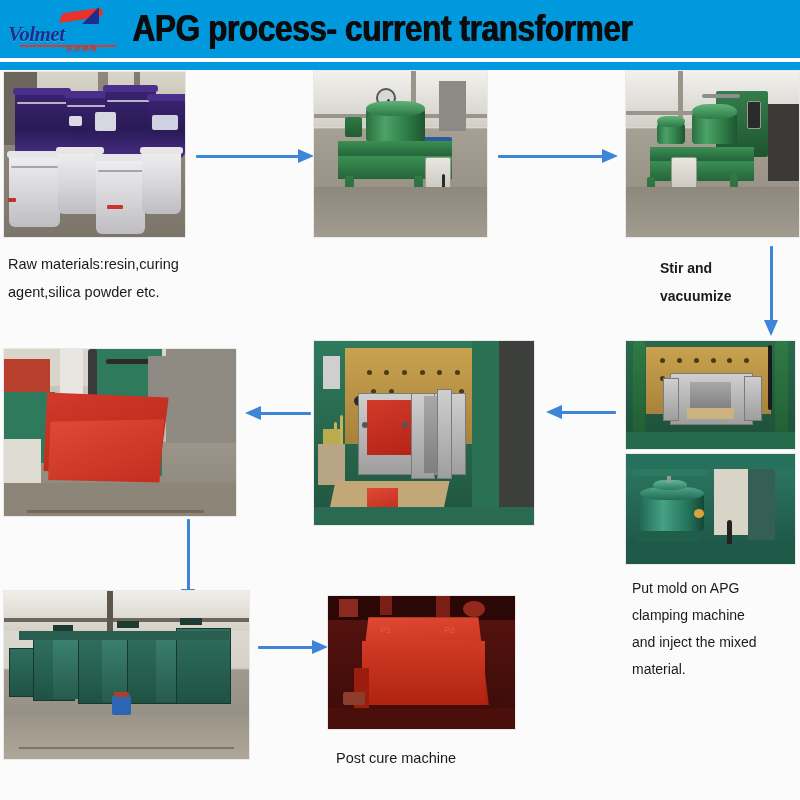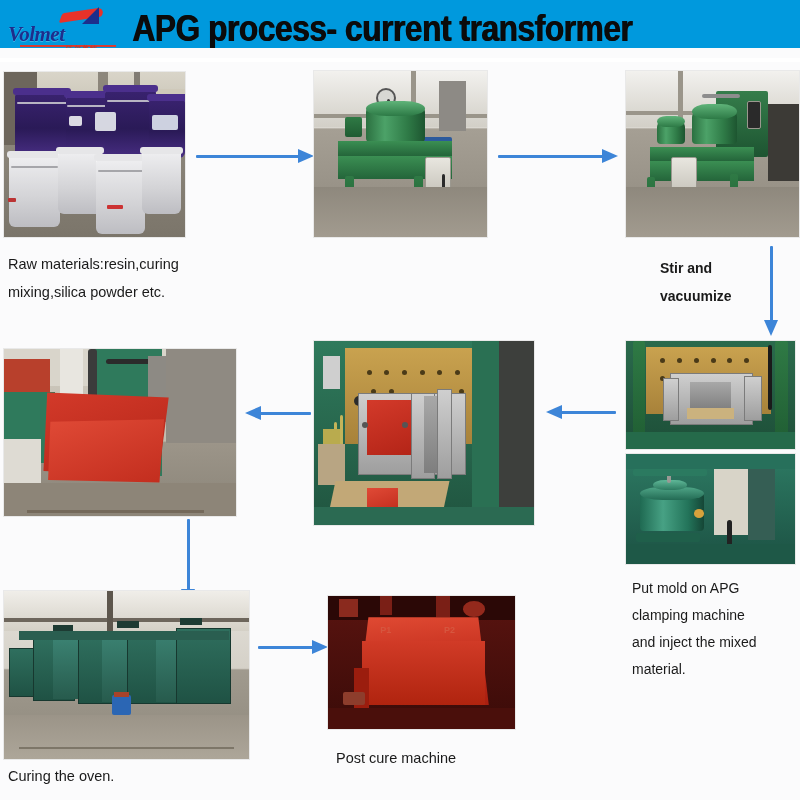--- a/index.html
+++ b/index.html
@@ -8,21 +8,21 @@
     width:800px;height:800px;
     background:#ffffff;
     font-family:"Liberation Sans","DejaVu Sans",sans-serif;
     overflow:hidden;
     position:relative;
   }
   #root{position:relative;width:800px;height:800px;background:#fbfbfc;overflow:hidden;}
 
   
   .header{
-    position:absolute;left:0;top:0;width:800px;height:48px;
+    position:absolute;left:0;top:0;width:800px;height:70px;
     background:#0099dd;
     overflow:hidden;
   }
   .header-underline{
     position:absolute;left:0;top:58px;width:800px;height:4px;background:#ffffff;
   }
   .logo-wrap{
     position:absolute;left:6px;top:4px;width:118px;height:50px;
   }
   .logo-mark{
@@ -211,21 +211,21 @@
         <div class="bk-lid light"></div>
           <div class="bk-handle" style="background:#9a9a9f;"></div>
         <div class="bk-stripe" style="top:62%;"></div>
       </div>
       <div class="bucket bk-bot" style="left:76%;top:48%;width:22%;height:38%;">
         <div class="bk-lid light"></div>
       </div>
     </div>
   </div>
   <div class="cap" style="left:8px;top:250px;width:290px;">Raw materials:resin,curing
-mixing,silica powder etc.</div>
+agent,silica powder etc.</div>
 
   <div class="arrow-h right" style="left:196px;top:149px;width:118px;">
     <div class="shaft" style="width:104px;"></div>
       <div class="head"></div>
   </div>
 
   <div class="photo" style="left:313px;top:70px;width:175px;height:168px;">
     <div class="ph-inner">
       <div class="shed-bg"></div>
         <div class="shed-roof"></div>
@@ -440,21 +440,20 @@
       <div class="bluebox" style="left:44%;top:62%;width:8%;height:12%;background:#2b66b4;"></div>
       <div style="position:absolute;left:45%;top:60%;width:6%;height:3%;background:#a8432a;"></div>
       <div style="position:absolute;left:26%;top:76%;width:34%;height:6%;background:#2f6b4c;transform:skewX(-18deg);"></div>
       <div style="position:absolute;left:28%;top:82%;width:30%;height:5%;background:#2a5f44;transform:skewX(-18deg);"></div>
       <div style="position:absolute;left:26%;top:74%;width:3%;height:14%;background:#2a5f44;"></div>
       <div style="position:absolute;left:56%;top:74%;width:3%;height:14%;background:#2a5f44;"></div>
       <div style="position:absolute;left:0;bottom:0;width:100%;height:26%;background:linear-gradient(#9b9488,#ada699);"></div>
       <div style="position:absolute;left:6%;bottom:6%;width:88%;height:2px;background:#7d7668;"></div>
     </div>
   </div>
-  <div class="cap" style="left:8px;top:762px;width:260px;">Curing the oven.</div>
 
   <div class="arrow-h right" style="left:258px;top:640px;width:70px;">
     <div class="shaft" style="width:56px;"></div>
       <div class="head"></div>
   </div>
 
   <div class="photo" style="left:327px;top:595px;width:189px;height:135px;">
     <div class="ph-inner">
       <div style="position:absolute;inset:0;background:linear-gradient(#5a1410,#3a0b08);"></div>
       <div style="position:absolute;left:0;top:0;width:100%;height:18%;background:#2b0806;"></div>

